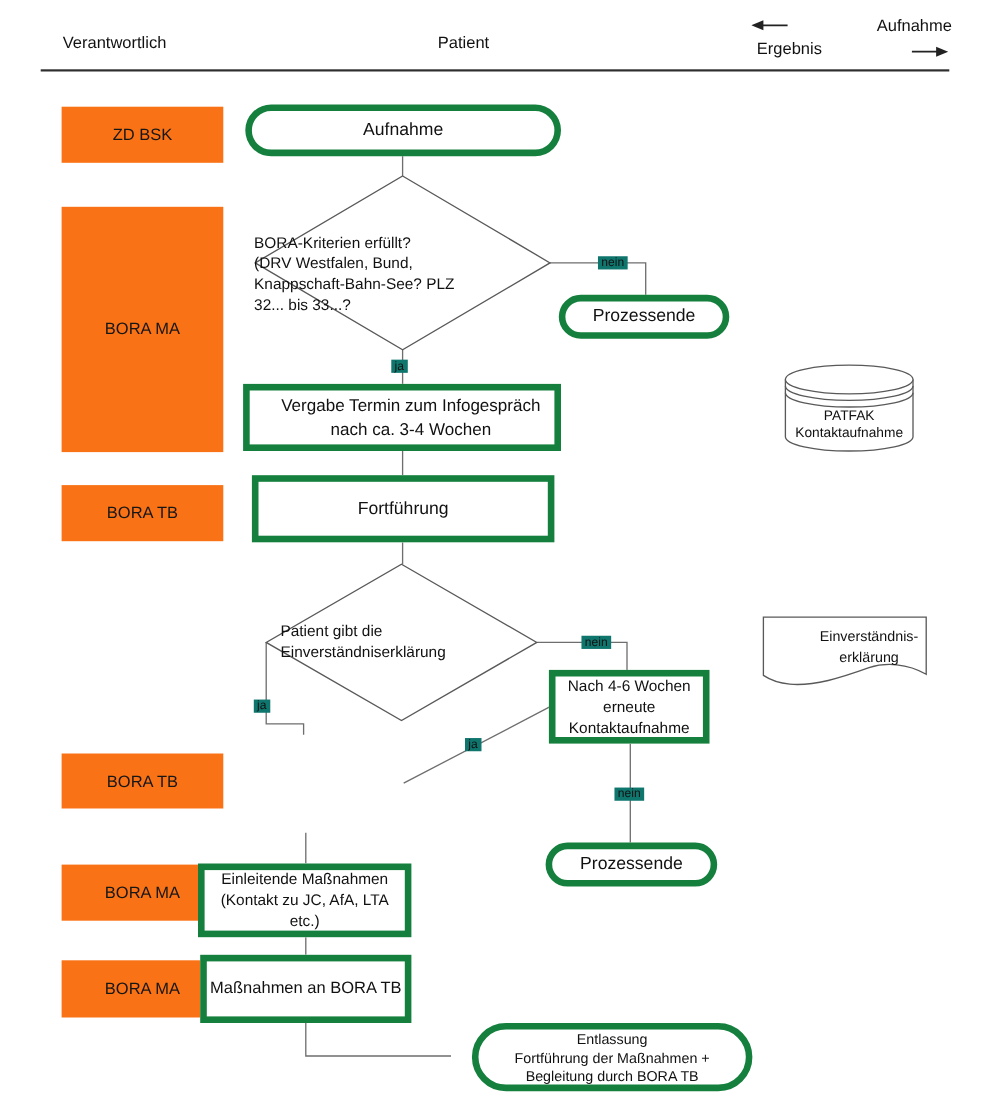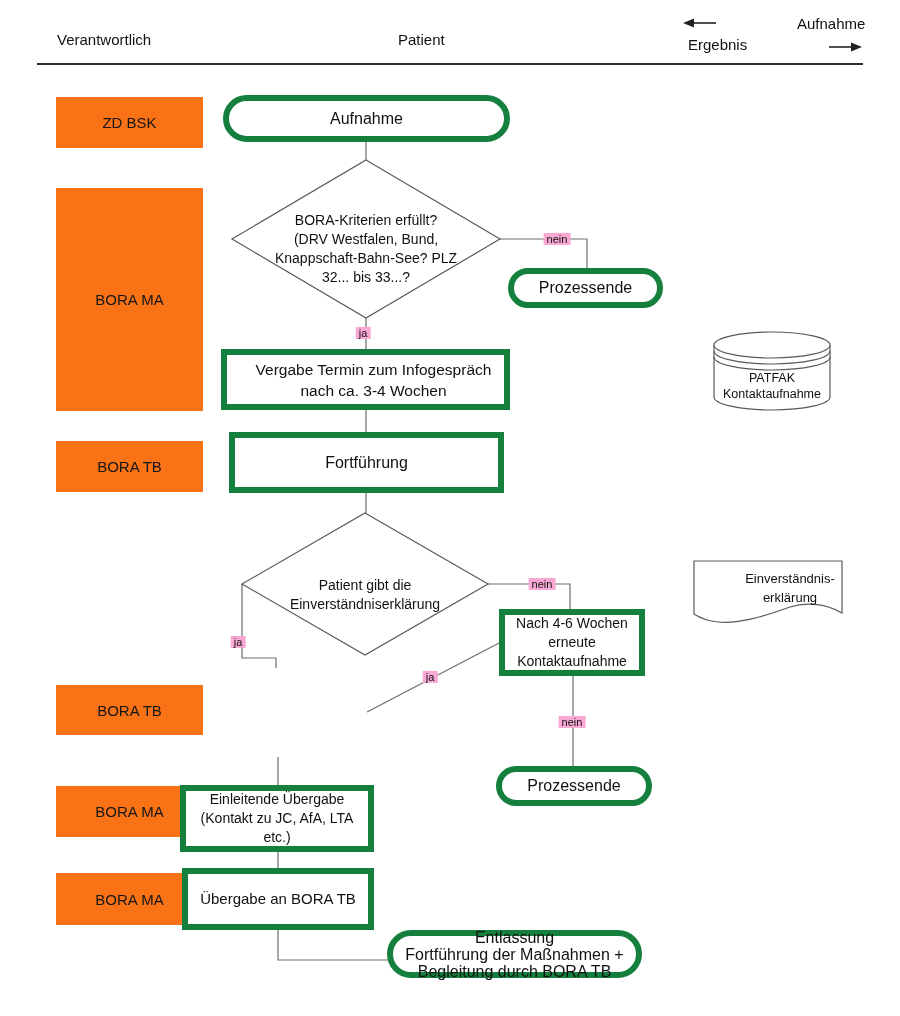--- a/index.html
+++ b/index.html
@@ -22,27 +22,27 @@
     position:absolute;background:#fff;border:6px solid #15803d;
     display:flex;align-items:center;justify-content:center;
     text-align:center;white-space:pre-line;color:#111;
     box-sizing:border-box;line-height:1.35;
   }
   .pill{border-radius:26px;}
   .pill-sm{border-radius:21px;}
   .pill-lg{border-radius:31px;}
   
   .dtext{
-    position:absolute;text-align:center;white-space:pre-line;color:#111;
+    position:absolute;text-align:left;white-space:pre-line;color:#111;
     transform:translate(-50%,-50%);
   }
   
   .elabel{
     position:absolute;transform:translate(-50%,-50%);
-    background:#f9a8d4;font-size:11px;padding:0 3px;color:#111;line-height:1.1;
+    background:#0f766e;font-size:11px;padding:0 3px;color:#111;line-height:1.1;
   }
   svg{position:absolute;left:0;top:0;}
   .artifact-text{
     position:absolute;text-align:center;white-space:pre-line;color:#111;
     transform:translate(-50%,-50%);
   }
 </style>
 </head>
 <body>
 
@@ -112,37 +112,37 @@
 Knappschaft-Bahn-See? PLZ
 32... bis 33...?</div>
 
   <div class="node pill-sm" style="left:508px;top:268px;width:155px;height:40px;font-size:16px;">Prozessende</div>
 
   <div class="node" style="left:221px;top:349px;width:289px;height:61px;font-size:15.5px;line-height:21px;padding-left:16px;">Vergabe Termin zum Infogespräch
 nach ca. 3-4 Wochen</div>
 
   <div class="node" style="left:229px;top:432px;width:275px;height:61px;font-size:16px;">Fortführung</div>
 
-  <div class="dtext" style="left:365px;top:583px;width:220px;font-size:14px;line-height:19px;margin-top:12px;">Patient gibt die
+  <div class="dtext" style="left:365px;top:583px;width:220px;font-size:14px;line-height:19px;">Patient gibt die
 Einverständniserklärung</div>
 
   <div class="node" style="left:499px;top:609px;width:146px;height:67px;font-size:14px;line-height:19px;">Nach 4-6 Wochen
 erneute
 Kontaktaufnahme</div>
 
   <div class="node pill-sm" style="left:496px;top:766px;width:156px;height:40px;font-size:16px;">Prozessende</div>
 
 
-  <div class="node" style="left:180px;top:785px;width:194px;height:67px;font-size:14px;line-height:19px;">Einleitende Übergabe
+  <div class="node" style="left:180px;top:785px;width:194px;height:67px;font-size:14px;line-height:19px;">Einleitende Maßnahmen
 (Kontakt zu JC, AfA, LTA
 etc.)</div>
 
-  <div class="node" style="left:182px;top:868px;width:192px;height:62px;font-size:15px;">Übergabe an BORA TB</div>
+  <div class="node" style="left:182px;top:868px;width:192px;height:62px;font-size:15px;">Maßnahmen an BORA TB</div>
 
-  <div class="node pill-lg" style="left:387px;top:930px;width:255px;height:48px;font-size:16px;line-height:17px;">Entlassung
+  <div class="node pill-lg" style="left:429px;top:930px;width:255px;height:62px;font-size:13px;line-height:17px;">Entlassung
 Fortführung der Maßnahmen +
 Begleitung durch BORA TB</div>
 
   <div class="artifact-text" style="left:772px;top:386px;width:118px;font-size:12.5px;line-height:15.5px;">PATFAK
 Kontaktaufnahme</div>
 
   <div class="artifact-text" style="left:768px;top:588px;width:150px;font-size:13px;line-height:19px;padding-left:44px;">Einverständnis-
 erklärung</div>
 
   <div class="elabel" style="left:557px;top:239px;">nein</div>

